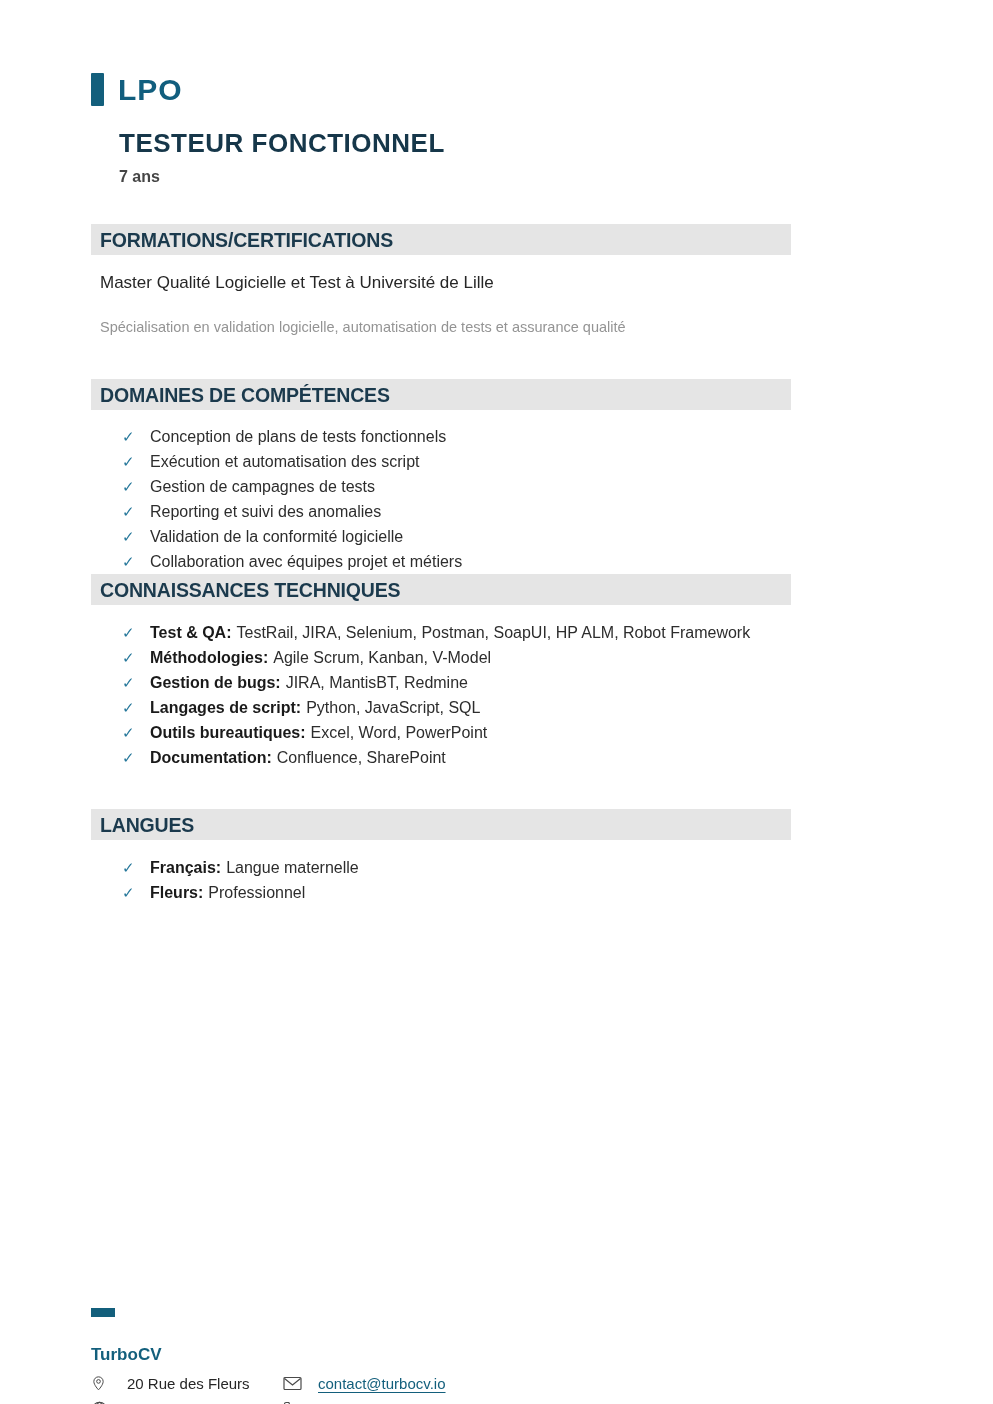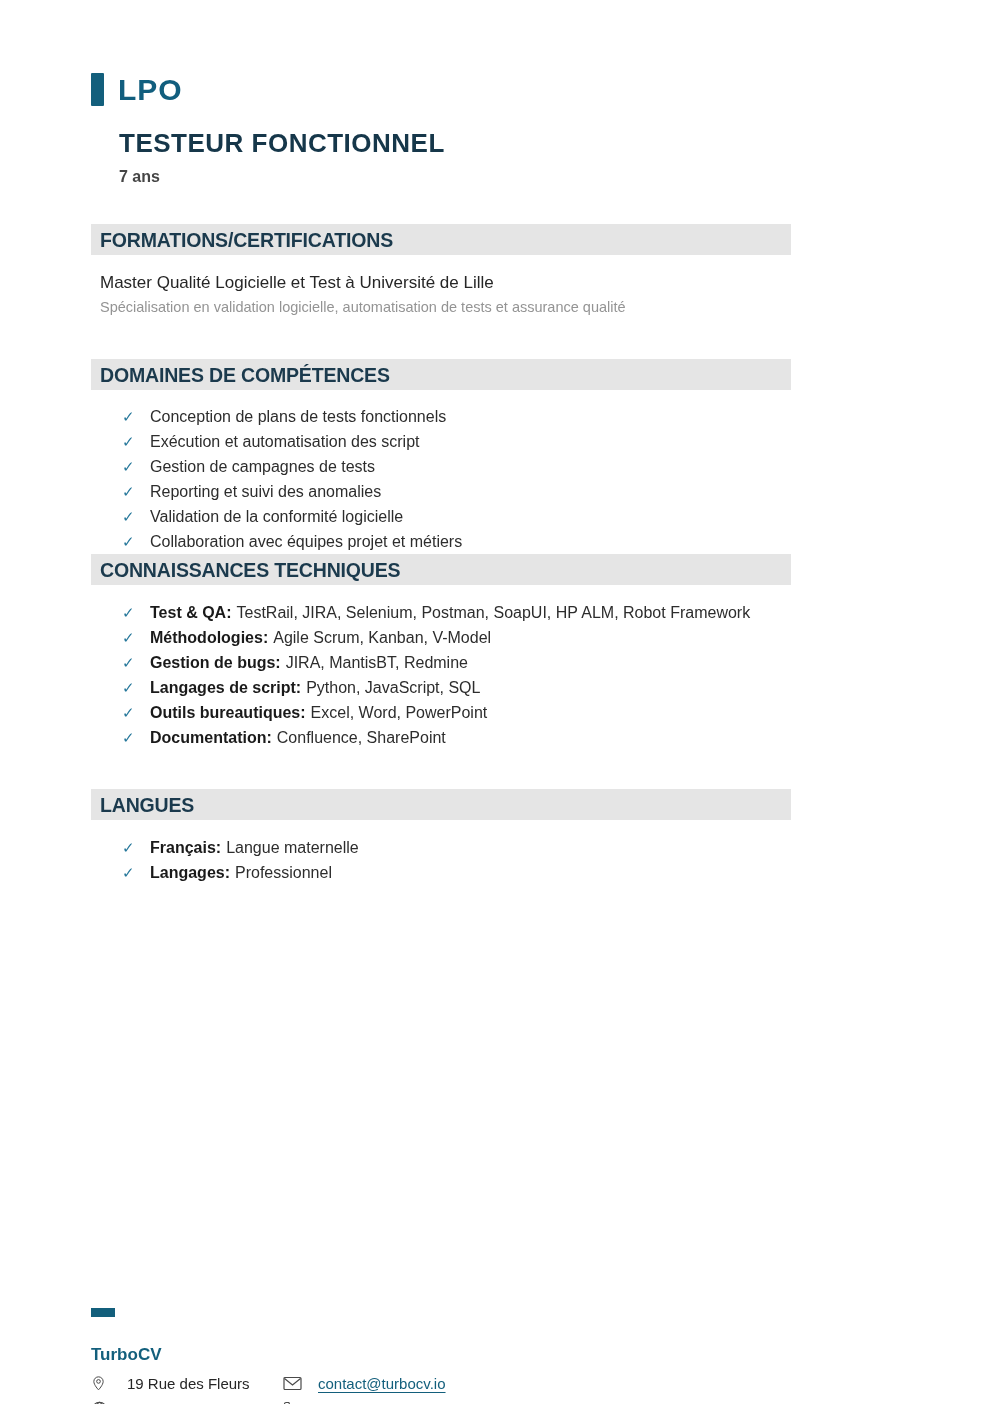--- a/index.html
+++ b/index.html
@@ -32,21 +32,21 @@
   .sec-connaissances { }
   .sec-langues    { margin-top:39px; }
 
   
   .edu-entry { margin-left:9px; }
   .edu-entry.first { margin-top:16px; }
   .edu-entry.next  { margin-top:12px; }
   .edu-row { display:flex; justify-content:space-between; align-items:center; width:820px; }
   .edu-title { font-size:17px; color:#262626; line-height:23px; }
   .edu-date  { font-size:15.5px; font-weight:700; color:#135F7C; white-space:nowrap; line-height:23px; }
-  .edu-desc  { margin-top:4px; font-size:14.5px; color:#949494; line-height:18px; }
+  .edu-desc  { margin-top:24px; font-size:14.5px; color:#949494; line-height:18px; }
 
   
   .check-list { margin-top:14px; list-style:none; }
   .check-list.tight { margin-top:15px; }
   .check-item { display:flex; align-items:baseline; padding-left:31px; line-height:25px; }
   .check-glyph { width:28px; flex:0 0 28px; color:#27789B; font-size:15px; }
   .li-text { font-size:16px; color:#2D2D2D; }
   .li-label { font-size:16px; font-weight:700; color:#1A1A1A; margin-right:5px; }
 
   
@@ -167,38 +167,38 @@
       <div class="sec-head">
         <span class="sec-head-text">LANGUES</span>
       </div>
       <ul class="check-list tight">
         <li class="check-item">
           <span class="check-glyph">✓</span>
           <span class="li-text"><span class="li-label">Français:</span><span>Langue maternelle</span></span>
         </li>
         <li class="check-item">
           <span class="check-glyph">✓</span>
-          <span class="li-text"><span class="li-label">Langages:</span><span>Professionnel</span></span>
+          <span class="li-text"><span class="li-label">Fleurs:</span><span>Professionnel</span></span>
         </li>
       </ul>
     </section>
 
   </div>
 
   <footer class="footer">
     <div class="footer-rect"></div>
     <div class="footer-brand">TurboCV</div>
     <div class="contact-grid">
       <span class="c-icon">
         <svg width="15" height="19" viewBox="0 0 18 19">
             <path d="M9 1.5C5.9 1.5 3.4 4 3.4 7.1c0 4.2 5.6 10 5.6 10s5.6-5.8 5.6-10C14.6 4 12.1 1.5 9 1.5z"></path>
             <circle cx="9" cy="7" r="2.2"></circle>
           </svg>
       </span>
-      <span class="c-text">19 Rue des Fleurs</span>
+      <span class="c-text">20 Rue des Fleurs</span>
       <span class="c-icon">
         <svg width="19" height="15" viewBox="0 0 19 15">
             <rect x="1" y="1.5" width="17" height="12" rx="1"></rect>
             <path d="M1.5 2.5l8 6.5 8-6.5"></path>
           </svg>
       </span>
       <a class="c-link">contact@turbocv.io</a>
 
       <span class="c-icon">
         <svg width="17" height="17" viewBox="0 0 18 18">

